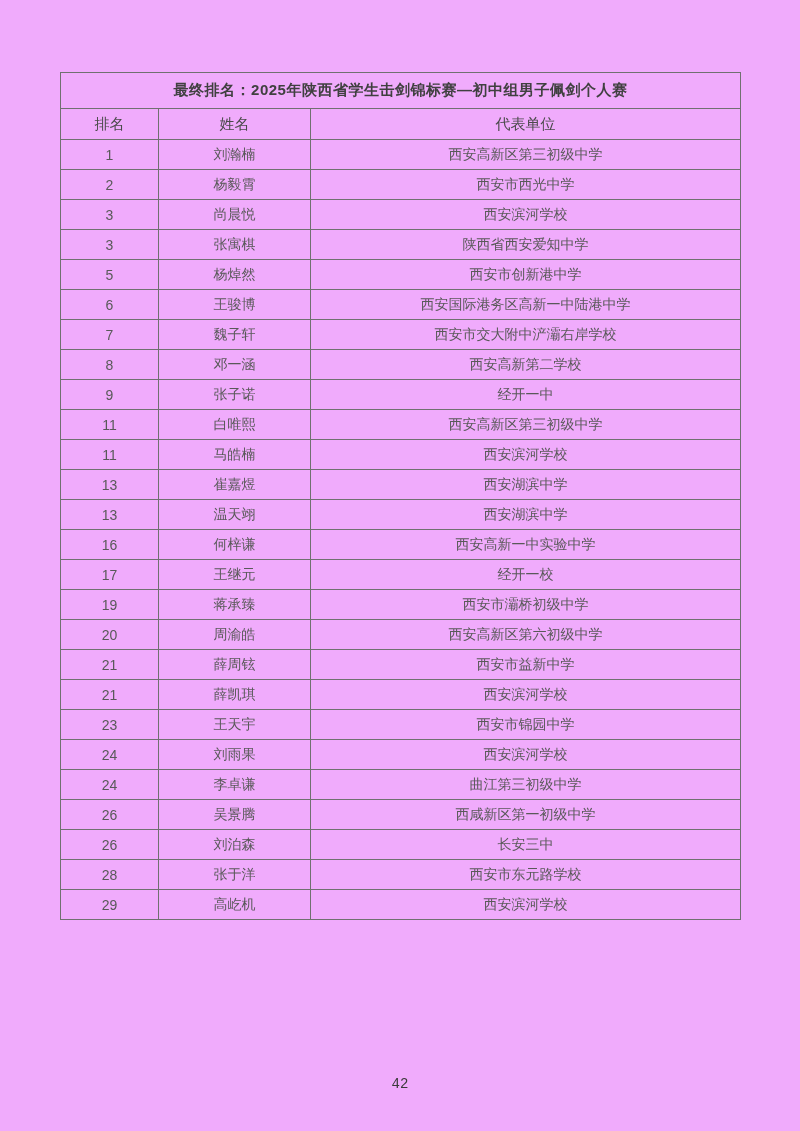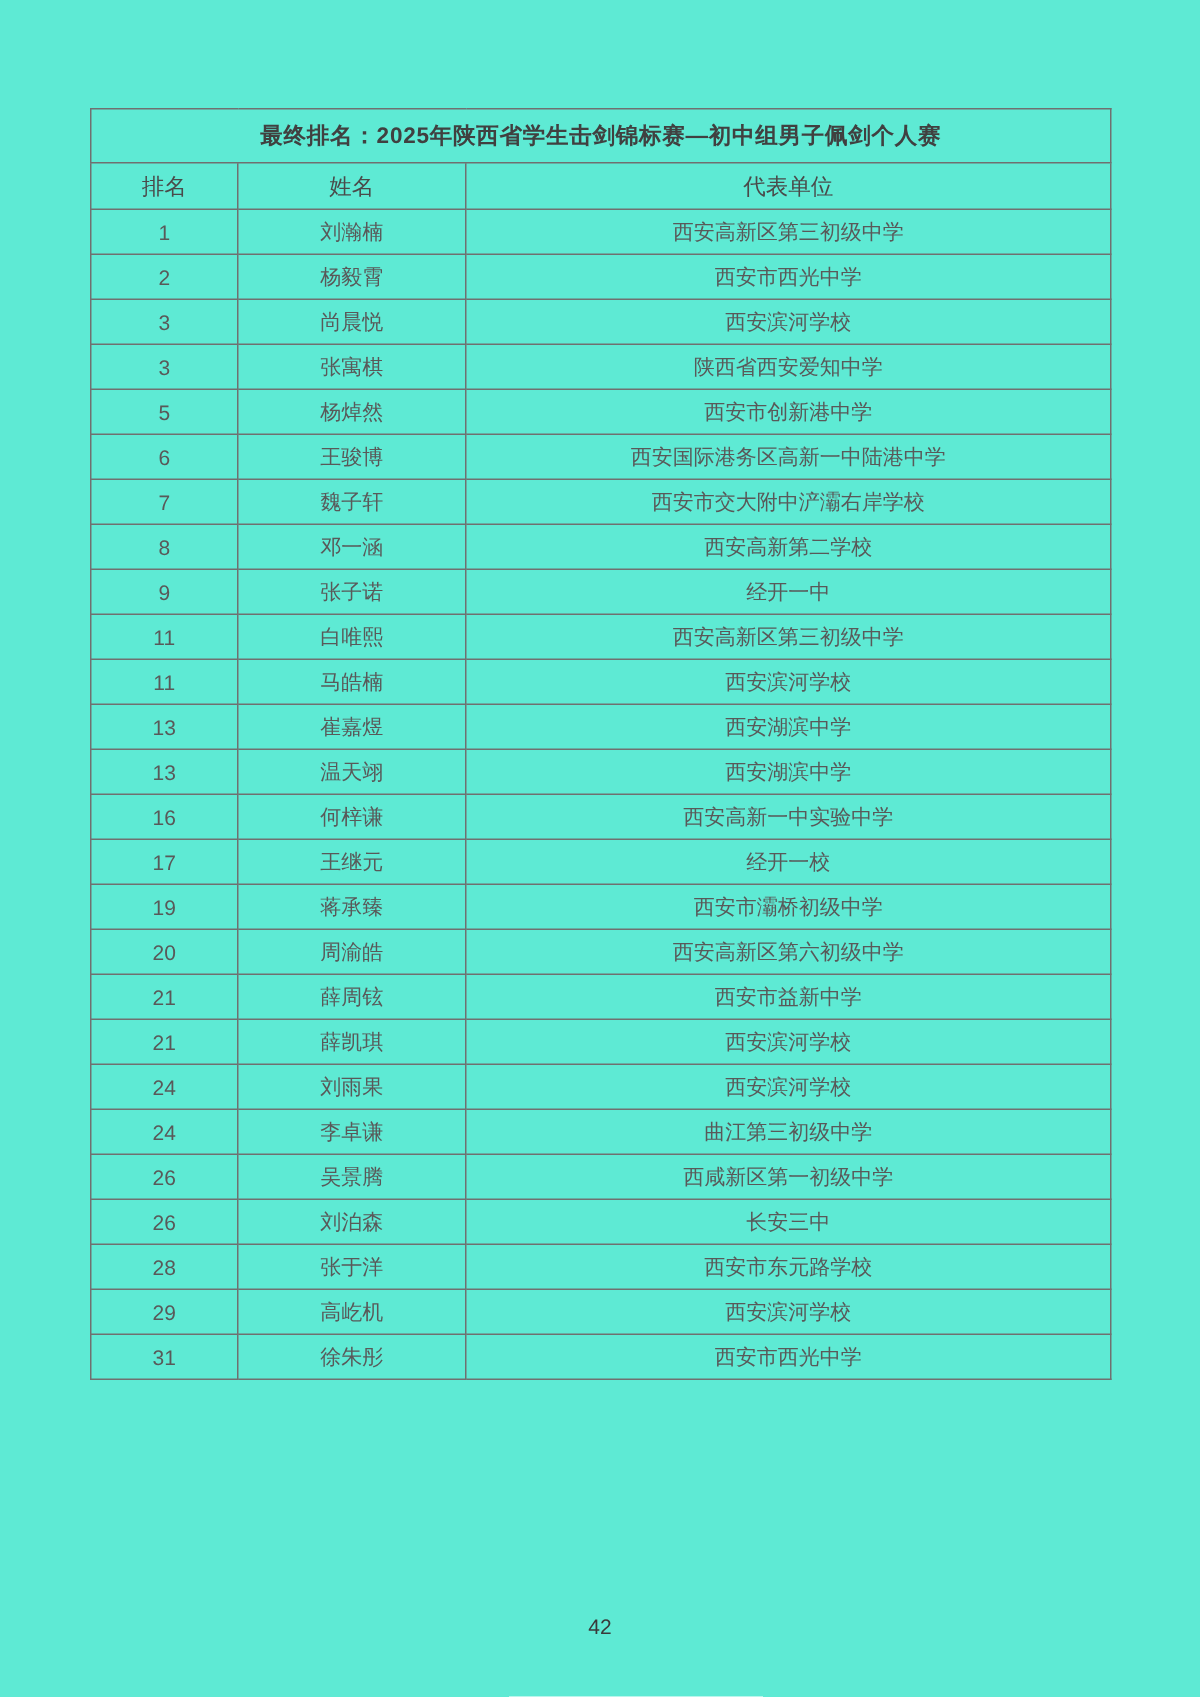--- a/index.html
+++ b/index.html
@@ -5,21 +5,21 @@
   html, body {
     margin: 0;
     padding: 0;
     background: #ffffff;
     font-family: "Liberation Sans", "DejaVu Sans", sans-serif;
   }
   .page {
     position: relative;
     width: 800px;
     height: 1131px;
-    background: #5eead4;
+    background: #f0abfc;
     overflow: hidden;
   }
   table.ranking {
     position: absolute;
     left: 60px;
     top: 72px;
     width: 680px;
     border-collapse: collapse;
     table-layout: fixed;
   }
@@ -52,21 +52,21 @@
   }
   .col-rank { width: 98px; }
   .col-name { width: 152px; }
   .col-unit { width: 430px; }
   .page-number {
     position: absolute;
     left: 0;
     top: 1076px;
     width: 100%;
     text-align: center;
-    font-family: Liberation Sans, sans-serif;
+    font-family: Liberation Mono, monospace;
     font-size: 14px;
     color: #3a3a3a;
   }
 </style>
 </head>
 <body>
 
 <div class="page">
 
   <table class="ranking">
@@ -175,20 +175,25 @@
           <td>21</td>
           <td>薛周铉</td>
           <td>西安市益新中学</td>
         </tr>
         <tr>
           <td>21</td>
           <td>薛凯琪</td>
           <td>西安滨河学校</td>
         </tr>
         <tr>
+          <td>23</td>
+          <td>王天宇</td>
+          <td>西安市锦园中学</td>
+        </tr>
+        <tr>
           <td>24</td>
           <td>刘雨果</td>
           <td>西安滨河学校</td>
         </tr>
         <tr>
           <td>24</td>
           <td>李卓谦</td>
           <td>曲江第三初级中学</td>
         </tr>
         <tr>
@@ -204,23 +209,18 @@
         <tr>
           <td>28</td>
           <td>张于洋</td>
           <td>西安市东元路学校</td>
         </tr>
         <tr>
           <td>29</td>
           <td>高屹机</td>
           <td>西安滨河学校</td>
         </tr>
-        <tr>
-          <td>31</td>
-          <td>徐朱彤</td>
-          <td>西安市西光中学</td>
-        </tr>
       </tbody>
   </table>
 
   <div class="page-number">42</div>
 
 </div>
 
 </body></html>

